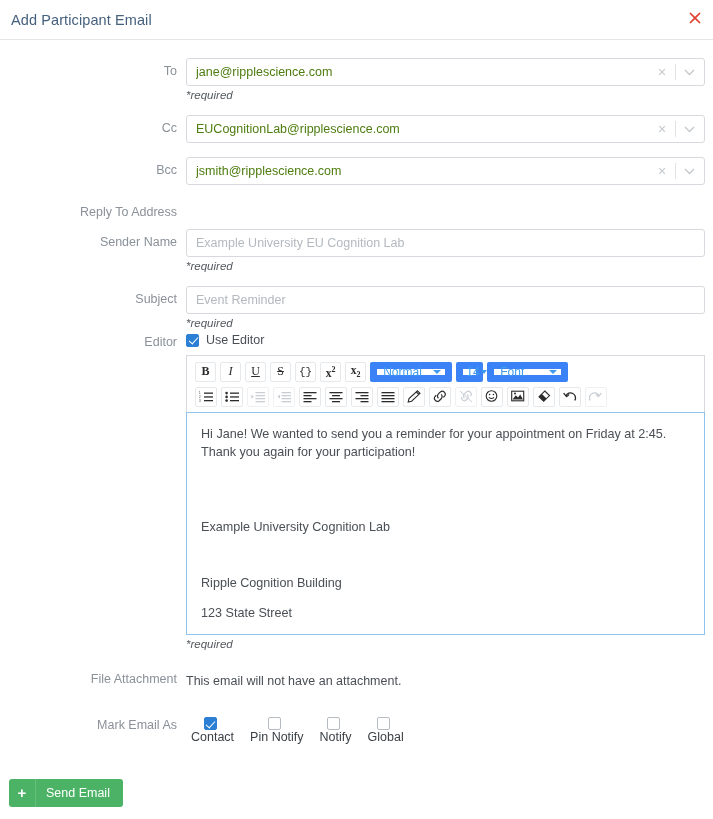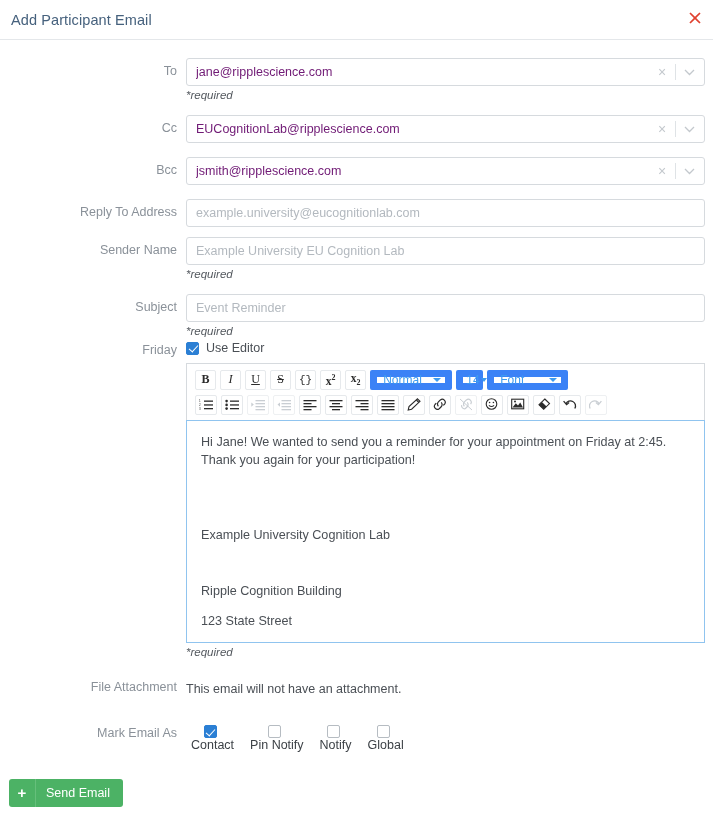--- a/index.html
+++ b/index.html
@@ -43,21 +43,21 @@
   .field-col { flex: 1 1 auto; padding-right: 8px; }
 
   .input-wrap { position: relative; }
   .tinput {
     width: 519px; height: 28px;
     border: 1px solid #d6dade;
     border-radius: 3px;
     background: #fff;
     font-family: "Liberation Sans", sans-serif;
     font-size: 12.5px;
-    color: #701a75;
+    color: #4d7c0f;
     padding: 0 56px 0 9px;
     outline: none;
   }
   .tinput.plain { padding-right: 9px; }
   .tinput::placeholder { color: #b3b9bf; }
   .tinput.placeholderish { color: #9aa0a6; }
 
   .field-actions {
     position: absolute; top: 0; right: 0; height: 28px;
     display: flex; align-items: center; gap: 0;
@@ -223,42 +223,39 @@
                 <span class="clear-x" style="font-size: 14px;">×</span>
                 <span class="divider-v"></span>
                 <span class="chev"><svg width="11" height="7" viewBox="0 0 11 7">
                     <path d="M1 1 L5.5 5.5 L10 1" fill="none" stroke="#c3c8cd" stroke-width="1.3"></path>
                   </svg></span>
               </div></div>
           </div>
         </div>
         <div class="row" style="margin-top: 14px;">
           <div class="label-col" style="padding-top: 6px;">Reply To Address</div>
-          <div class="field-col">
-            <div class="input-wrap"><input type="text" class="tinput plain placeholderish" placeholder="example.university@eucognitionlab.com" style=""></div>
-          </div>
         </div>
         <div class="row" style="margin-top: 10px;">
           <div class="label-col" style="padding-top: 6px;">Sender Name</div>
           <div class="field-col">
             <div class="input-wrap"><input type="text" class="tinput plain placeholderish" placeholder="Example University EU Cognition Lab" style=""></div>
             <div class="required">*required</div>
           </div>
         </div>
         <div class="row" style="margin-top: 14px;">
           <div class="label-col" style="padding-top: 6px;">Subject</div>
           <div class="field-col">
             <div class="input-wrap"><input type="text" class="tinput plain placeholderish" placeholder="Event Reminder" style=""></div>
             <div class="required">*required</div>
           </div>
         </div>
       </div>
 
     <div class="row" style="margin-top:2px;">
-      <div class="label-col" style="padding-top:4px;">Friday</div>
+      <div class="label-col" style="padding-top:4px;">Editor</div>
       <div class="field-col">
 
         <div class="use-editor-line">
           <span class="cb checked"></span>
           <span class="cb-label">Use Editor</span>
         </div>
 
         <div class="editor-box">
           <div class="toolbar">
             <div class="tb-row" id="tb-row1">

